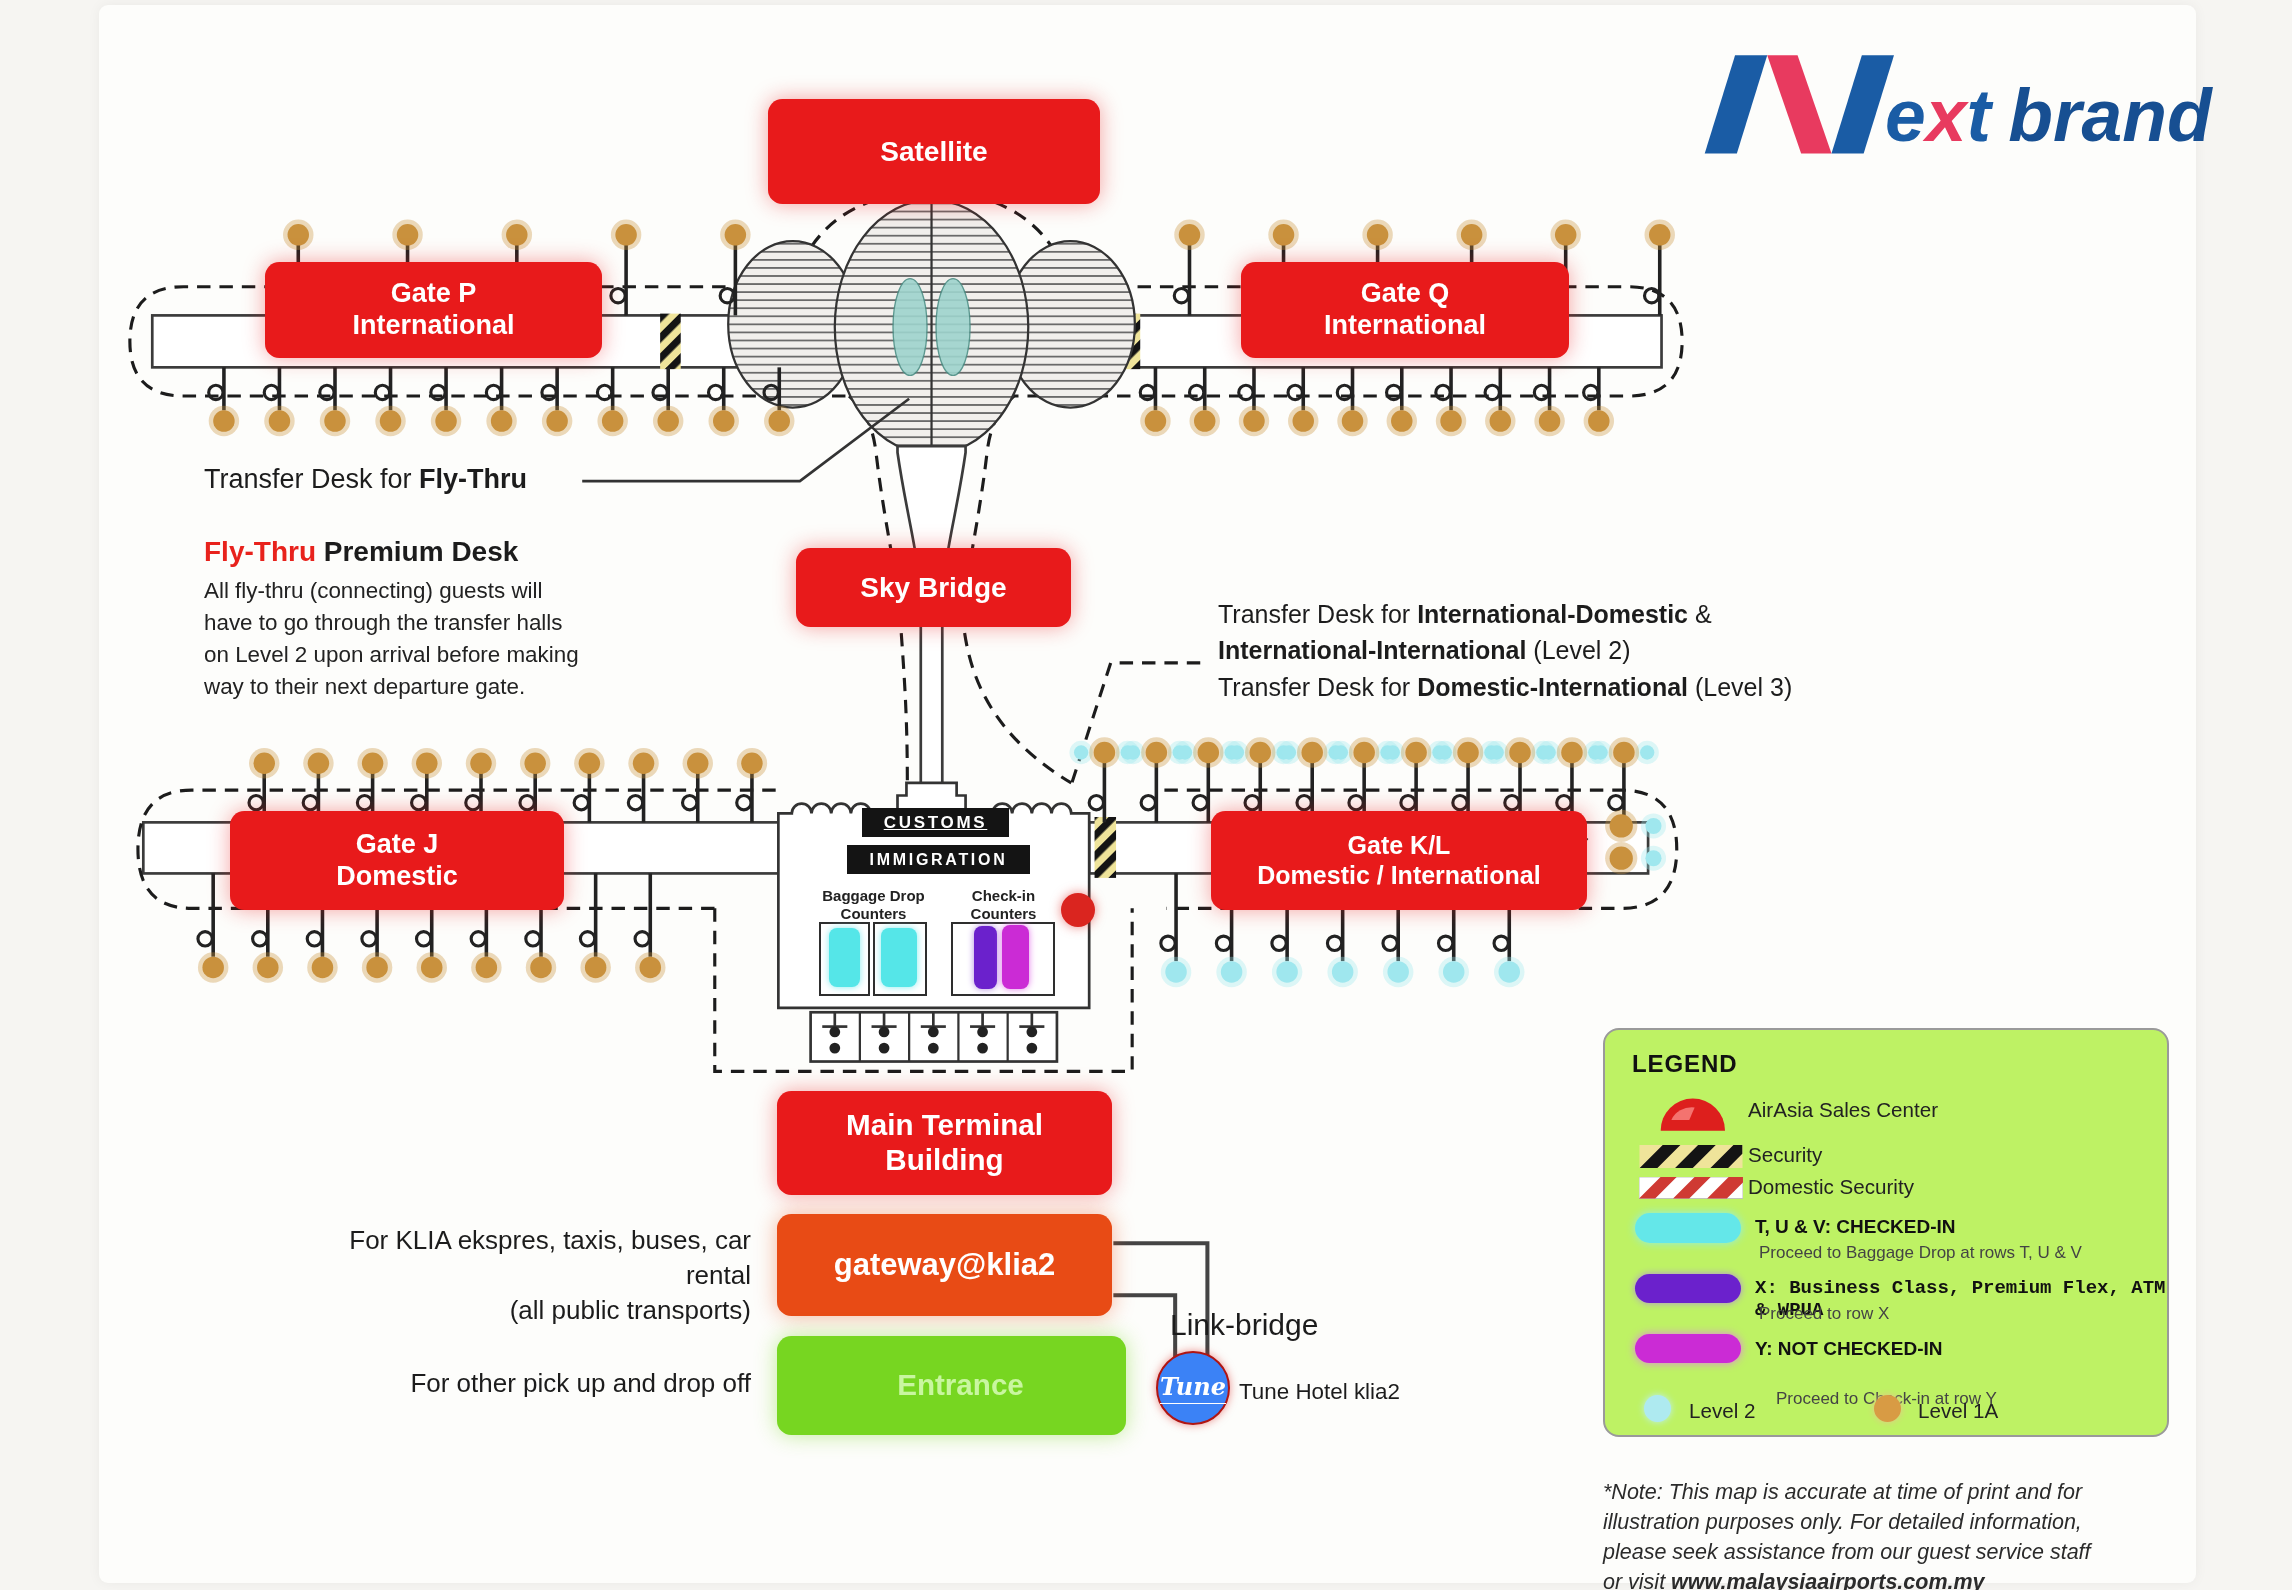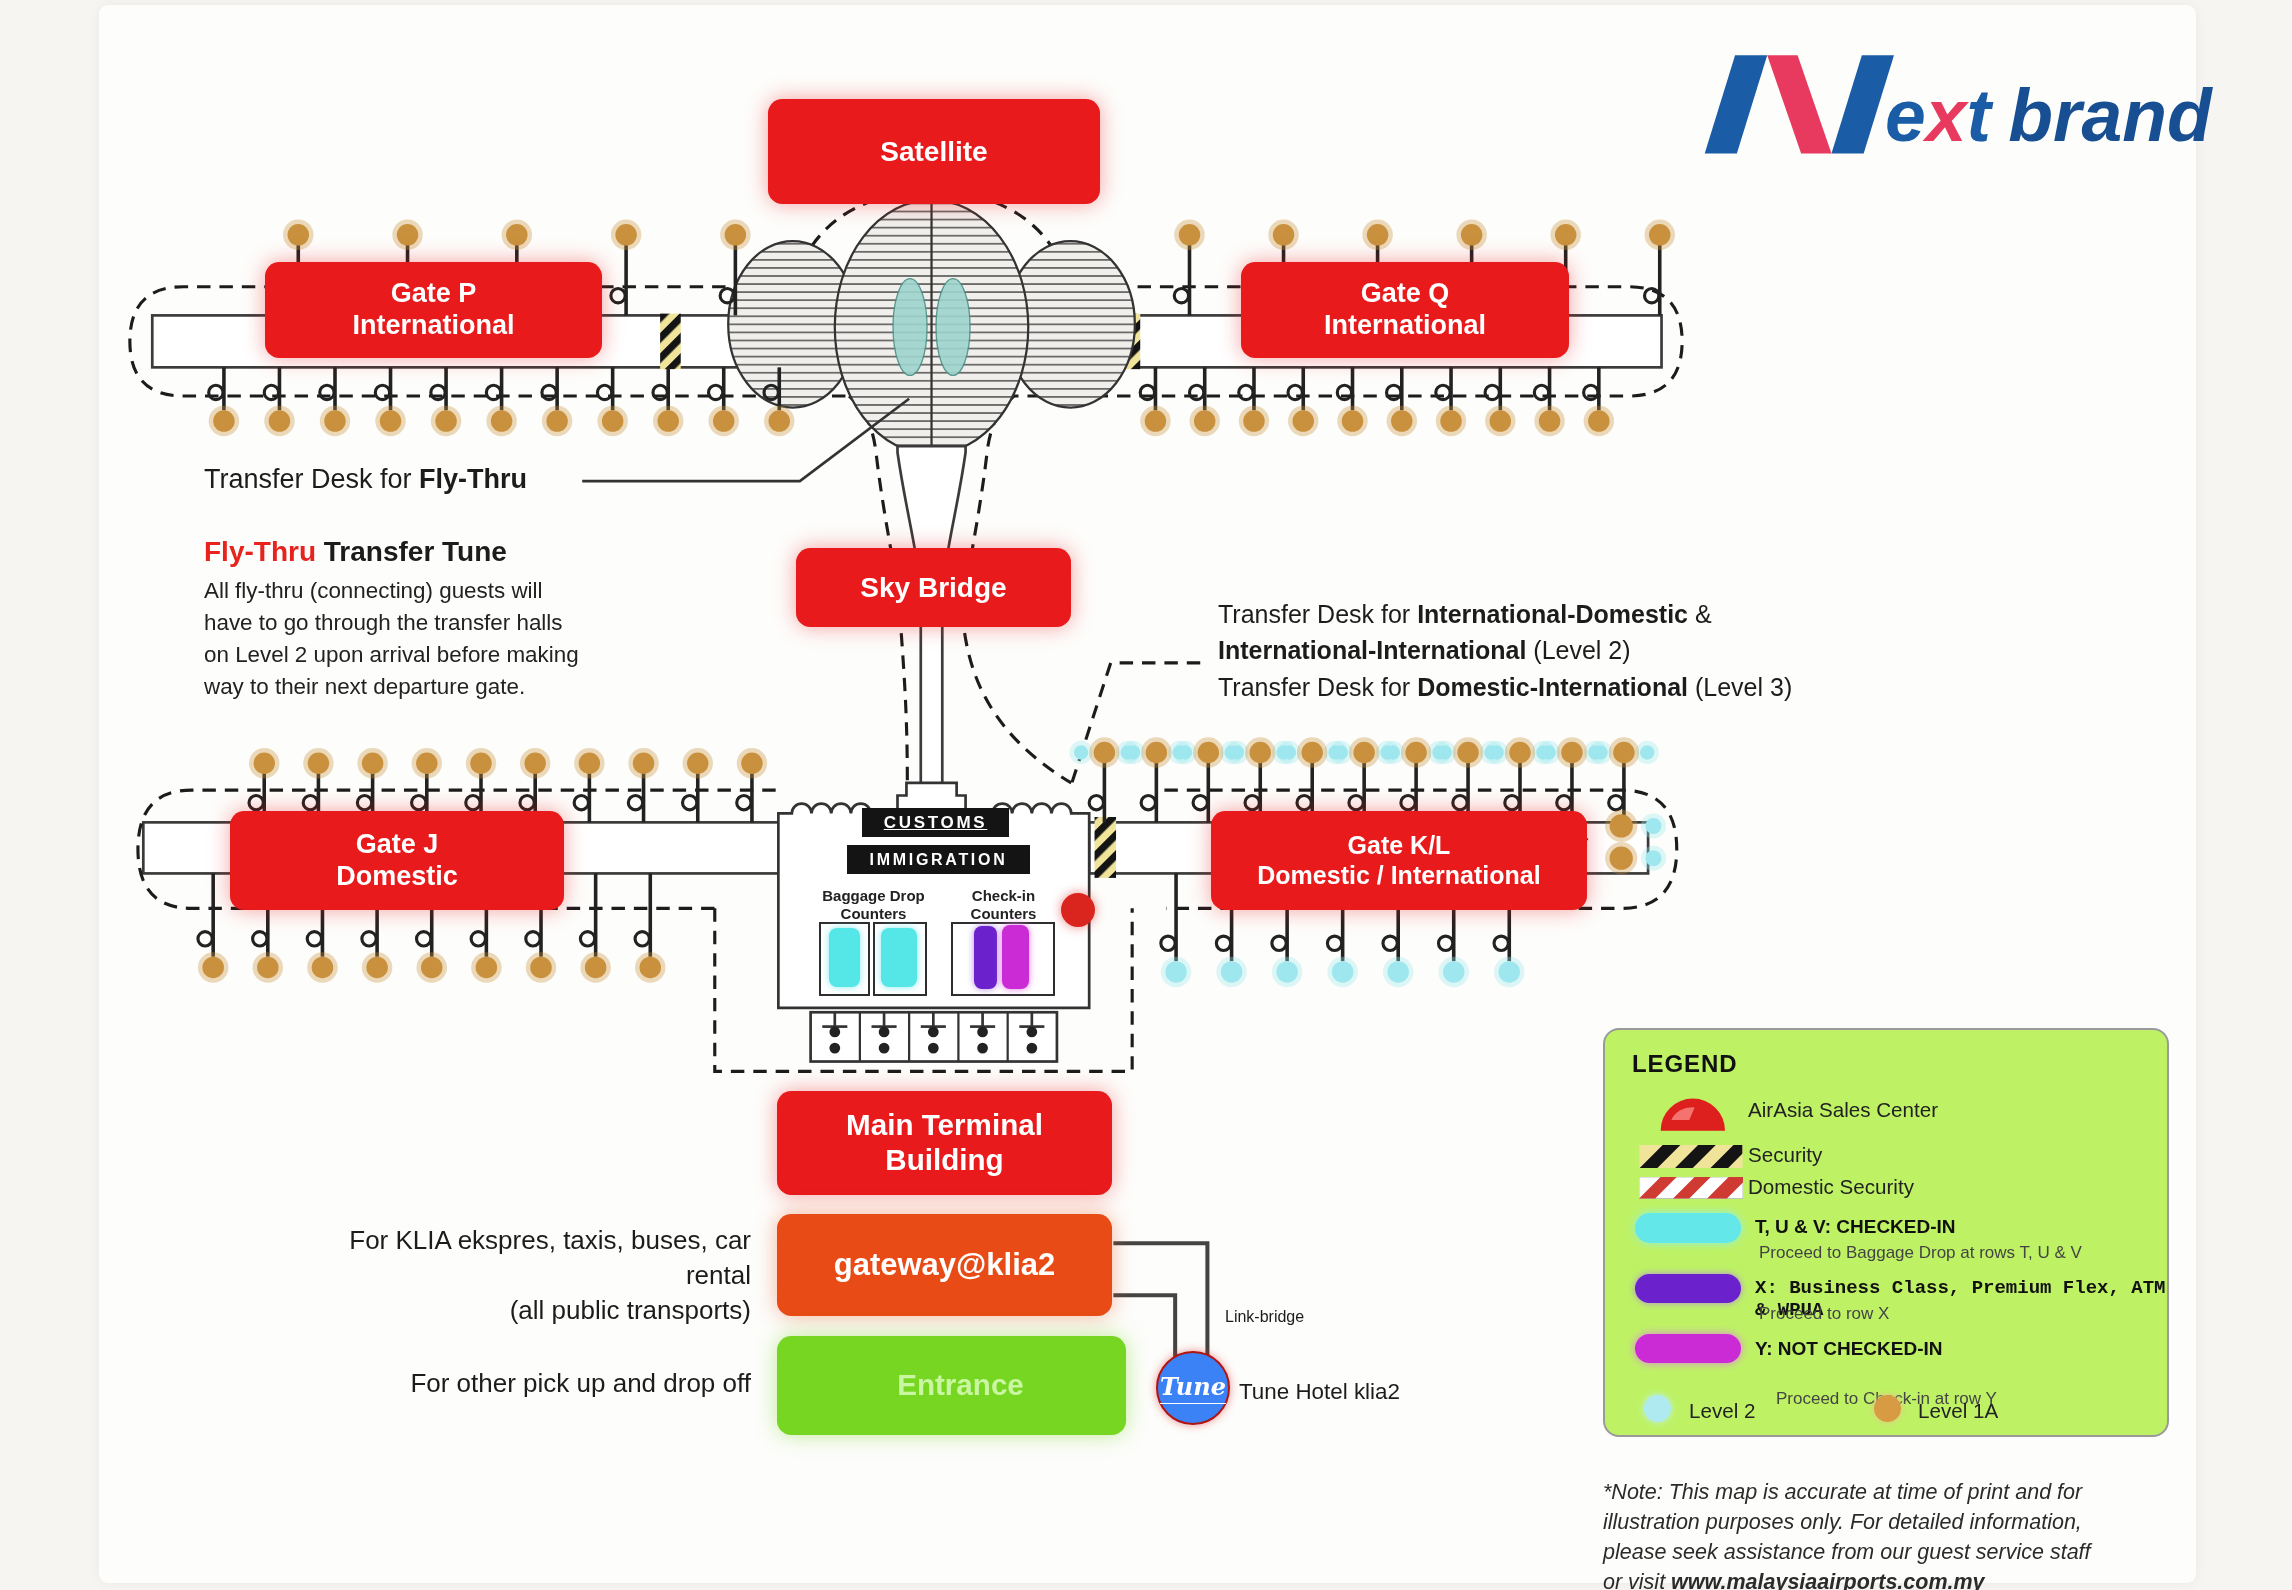--- a/index.html
+++ b/index.html
@@ -20,21 +20,21 @@
   .maplabel{position:absolute;z-index:2;color:#1c1c1c;}
   #flythru-pointer-label{left:204px;top:464px;font-size:27px;}
   #flythru-pointer-label b{font-weight:bold;}
   #flythru-block{left:204px;top:536px;}
   #flythru-heading{font-size:28px;font-weight:bold;}
   #flythru-heading .red{color:#e8221c;}
   #flythru-body{margin-top:7.2px;font-size:22.4px;line-height:1.42;white-space:pre-line;color:#222;}
   #transfer-right{left:1218px;top:596px;font-size:25px;line-height:1.45;color:#1c1c1c;}
   #caption-transport{left:296px;top:1223px;width:455px;text-align:right;font-size:26px;line-height:1.35;white-space:pre-line;}
   #caption-pickup{left:336px;top:1368px;width:415px;text-align:right;font-size:26px;}
-  #link-bridge-label{left:1225px;top:1308px;font-size:16px;}
+  #link-bridge-label{left:1170px;top:1308px;font-size:30px;}
   #tune-hotel-label{left:1239px;top:1379px;font-size:22.4px;}
   #tune-circle{position:absolute;z-index:3;left:1156px;top:1351px;width:70px;height:70px;border-radius:50%;background:#3b82f6;border:2.7px solid #b01512;box-shadow:0 0 9px rgba(216,35,31,.5);display:flex;align-items:center;justify-content:center;}
   #tune-circle .script{font-family:"DejaVu Serif",serif;font-style:italic;font-weight:bold;color:#fff;font-size:24px;border-bottom:1.8px solid #fff;padding-bottom:1.8px;}
 
   .blackbar{position:absolute;z-index:2;background:#141414;color:#fff;font-weight:bold;display:flex;align-items:center;justify-content:center;letter-spacing:2.7px;}
   #customs-bar{left:862px;top:808px;width:147px;height:29px;font-size:17px;text-decoration:underline;}
   #immigration-bar{left:847px;top:845px;width:183px;height:29px;font-size:16px;}
   .counterlabel{position:absolute;z-index:2;text-align:center;font-size:15px;font-weight:600;line-height:1.2;white-space:pre-line;color:#222;}
   #baggage-label{left:809px;top:887px;width:129px;}
   #checkin-label{left:949px;top:887px;width:109px;}
@@ -543,21 +543,21 @@
 Building</div>
   <div class="rbox" id="box-gateway">gateway@klia2</div>
   <div class="rbox" id="box-entrance">Entrance</div>
 
   <div class="maplabel" id="flythru-pointer-label">
     <span>Transfer Desk for </span><b>Fly-Thru</b>
   </div>
 
   <div class="maplabel" id="flythru-block">
     <div id="flythru-heading">
-      <span class="red">Fly-Thru</span><span> Transfer Tune</span>
+      <span class="red">Fly-Thru</span><span> Premium Desk</span>
     </div>
     <div id="flythru-body">All fly-thru (connecting) guests will
 have to go through the transfer halls
 on Level 2 upon arrival before making
 way to their next departure gate.</div>
   </div>
 
   <div class="maplabel" id="transfer-right">
     <div><span>Transfer Desk for </span><b>International-Domestic</b><span> &amp;</span></div>
     <div><b>International-International</b><span> (Level 2)</span></div>

